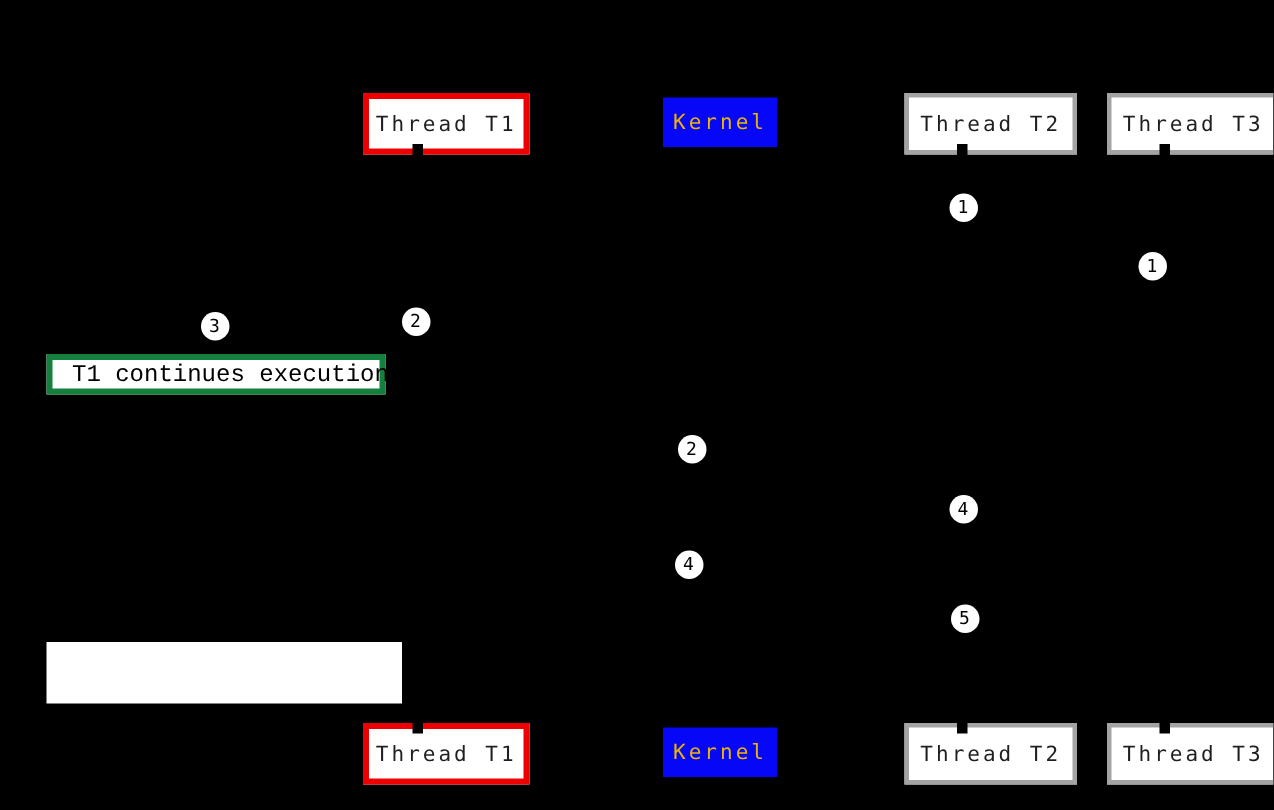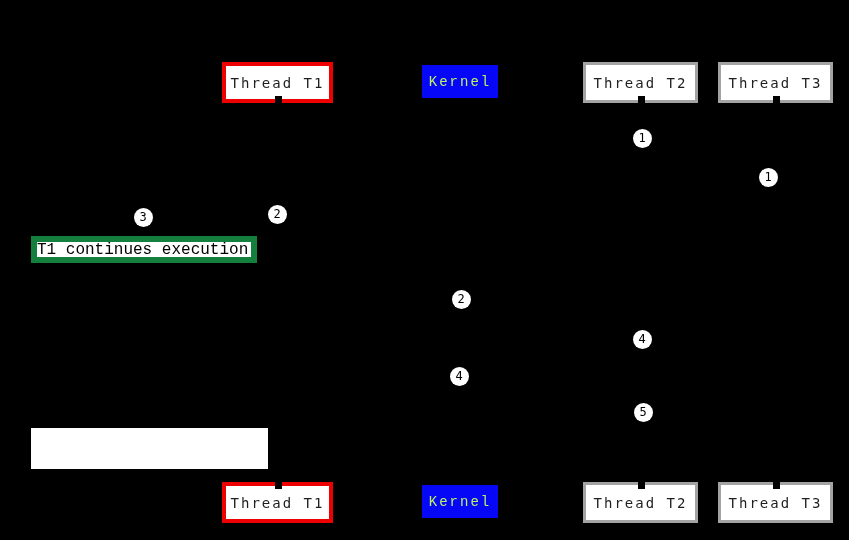--- a/index.html
+++ b/index.html
@@ -15,29 +15,29 @@
     position: absolute;
     box-sizing: border-box;
     background: #ffffff;
     color: #1f1f1f;
     display: flex;
     align-items: center;
     justify-content: center;
     font-size: 14px;
     letter-spacing: 2px;
     white-space: nowrap;
+    margin-left: 20px;
   }
   .box.red    { border: 4px solid #ee0000; }
   .box.blue   { border: 3px solid #a3a3a3; }
   .box.kernel {
     background: #0707f8;
-    color: #bef264;
+    color: #eab308;
     border: none;
     letter-spacing: 2px;
-    font-family: Liberation Mono, monospace;
   }
   .notch {
     position: absolute;
     width: 7px;
     background: #000000;
   }
   .step-circle {
     position: absolute;
     width: 19px;
     height: 19px;
@@ -47,27 +47,27 @@
     display: flex;
     align-items: center;
     justify-content: center;
     font-size: 12px;
     line-height: 1;
   }
   .annotation {
     position: absolute;
     box-sizing: border-box;
     background: #ffffff;
-    border: 6px solid #15803d;
+    border: 4px solid #15803d;
     color: #000000;
     font-family: "Liberation Mono", monospace;
     font-size: 16px;
     display: flex;
     align-items: center;
-    padding-left: 0;
+    padding-left: 13px;
     white-space: nowrap;
   }
   .blank-rect {
     position: absolute;
     background: #ffffff;
   }
 </style>
 </head>
 <body>
 

